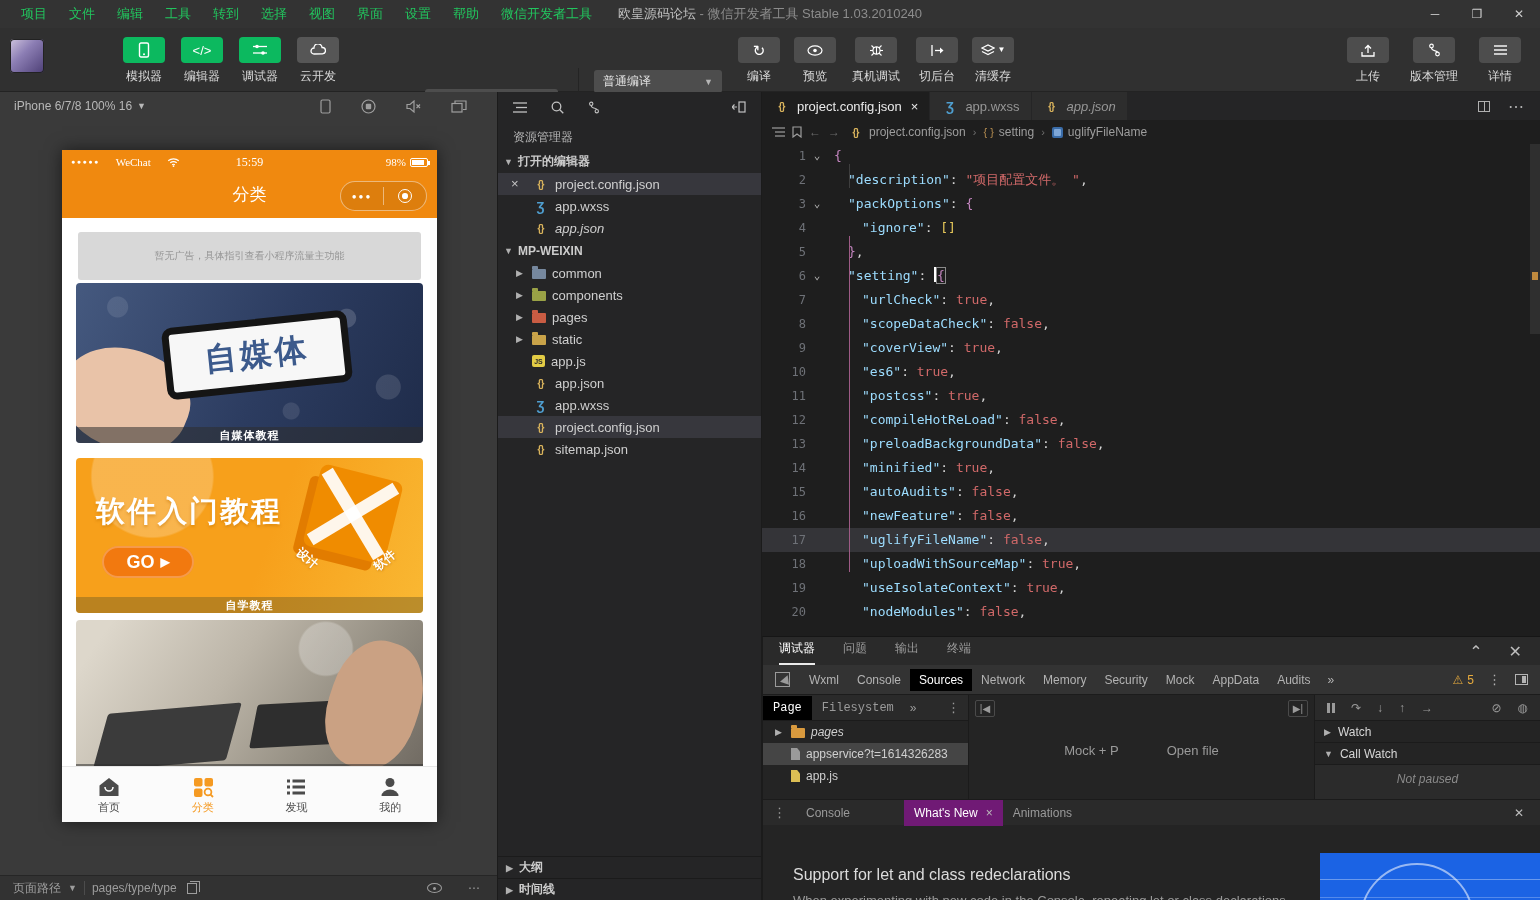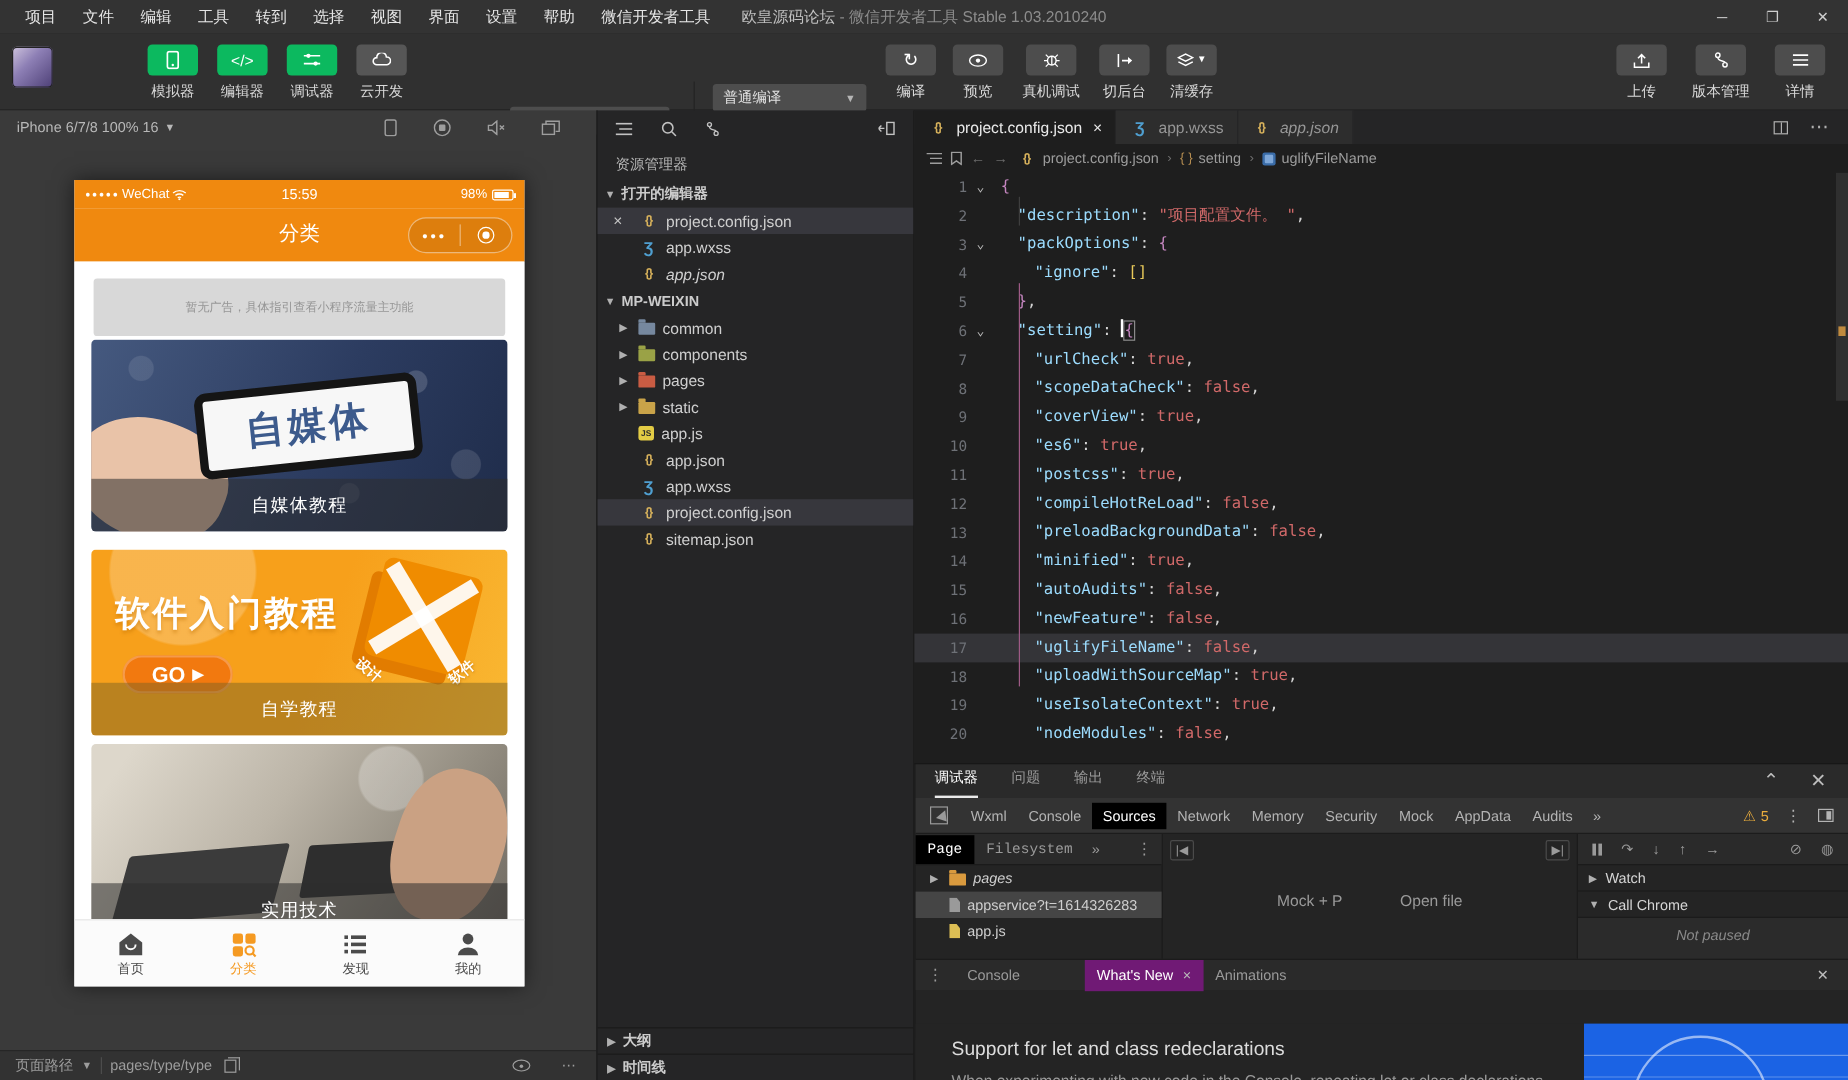--- a/index.html
+++ b/index.html
@@ -1,21 +1,21 @@
 <!DOCTYPE html>
 <html><head>
 <meta charset="utf-8">
 <style>
   *{margin:0;padding:0;box-sizing:border-box;}
   html,body{width:1540px;height:900px;overflow:hidden;background:#242424;
     font-family:"Liberation Sans",sans-serif;-webkit-font-smoothing:antialiased;}
   
   #titlebar{position:absolute;left:0;top:0;right:0;height:28px;background:#333;display:flex;align-items:center;z-index:30;}
   .menus{display:flex;padding-left:10px;z-index:2;}
-  .menu-item{padding:0 11px;font-size:13px;color:#e5e5e5;line-height:28px;cursor:default;}
+  .menu-item{padding:0 11px;font-size:13px;color:#22c55e;line-height:28px;cursor:default;}
   #win-title{position:absolute;left:0;right:0;text-align:center;font-size:13px;line-height:28px;pointer-events:none;}
   #win-title .t1{color:#c0c0c0;} #win-title .t2{color:#8c8c8c;}
   .win-controls{margin-left:auto;display:flex;z-index:2;}
   .win-btn{width:42px;height:28px;display:flex;align-items:center;justify-content:center;color:#cfcfcf;font-size:12px;}
   
   #toolbar{position:absolute;left:0;top:28px;right:0;height:64px;background:#303030;border-bottom:1px solid #232323;}
   #avatar{position:absolute;left:10px;top:11px;width:34px;height:34px;border-radius:4px;
     background:linear-gradient(135deg,#cfc4de 0%,#8d7fb5 40%,#4d3f76 100%);box-shadow:inset 0 0 0 1px #222;}
   .tool-btn{width:52px;text-align:center;cursor:pointer;}
   .tool-btn .ibox{width:42px;height:26px;border-radius:4px;margin:0 auto;display:flex;align-items:center;justify-content:center;color:#fff;}
@@ -32,42 +32,42 @@
   #compile-group .ibox{background:#4d4d4d;min-width:42px;padding:0 6px;}
   #right-group{position:absolute;right:14px;top:9px;display:flex;gap:8px;}
   #right-group .ibox{background:#4d4d4d;}
   .glyph{font-size:13px;color:#fff;line-height:1;}
   svg.ic{display:block;}
   
   #sim{position:absolute;left:0;top:92px;width:497px;bottom:25px;background:#3a3a3a;}
   #sim-bar{height:28px;display:flex;align-items:center;color:#b8b8b8;font-size:12px;padding:0 14px;gap:5px;}
   #sim-bar .icons{margin-left:auto;display:flex;gap:30px;align-items:center;padding-right:16px;color:#9e9e9e;}
   #phone{position:absolute;left:62px;top:58px;width:375px;height:672px;background:#fff;box-shadow:0 0 16px rgba(0,0,0,.55);}
-  #p-status{height:24px;background:#f0890f;color:#fff;display:flex;align-items:center;padding:0 9px;font-size:11px;gap:2px;}
+  #p-status{height:24px;background:#f0890f;color:#fff;display:flex;align-items:center;padding:0 9px;font-size:11px;gap:16px;font-family:Liberation Serif, serif;}
   #p-status .time{position:absolute;left:0;right:0;text-align:center;font-size:12px;}
   #p-status .right{margin-left:auto;display:flex;align-items:center;gap:4px;z-index:2;font-size:11px;}
   .sig{font-size:7px;letter-spacing:1.5px;}
   .batt{width:18px;height:9px;border:1px solid #fff;border-radius:2px;position:relative;}
   .batt::before{content:"";position:absolute;left:1px;top:1px;bottom:1px;width:12px;background:#fff;}
   .batt::after{content:"";position:absolute;right:-3px;top:2px;width:2px;height:4px;background:#fff;}
   #p-nav{height:44px;background:#f0890f;position:relative;}
   #p-title{color:#fff;font-size:17px;text-align:center;line-height:42px;}
   #capsule{position:absolute;right:10px;top:7px;width:87px;height:30px;border:1px solid rgba(255,255,255,.45);
     background:rgba(0,0,0,.08);border-radius:15px;display:flex;align-items:center;color:#fff;cursor:pointer;}
   .cap-dots{flex:1;text-align:center;font-size:8px;letter-spacing:2px;}
   .cap-div{width:1px;height:18px;background:rgba(255,255,255,.45);}
   .cap-target{flex:1;display:flex;justify-content:center;}
   .target{width:14px;height:14px;border:1.5px solid #fff;border-radius:50%;position:relative;}
   .target::after{content:"";position:absolute;inset:3.2px;background:#fff;border-radius:50%;}
   #p-content{position:absolute;top:68px;bottom:56px;left:0;right:0;background:#fff;overflow:hidden;}
   #ad{position:absolute;left:16px;right:16px;top:14px;height:48px;background:#d8d8d8;border-radius:3px;
     color:#969696;font-size:10px;display:flex;align-items:center;justify-content:center;}
   .card{position:absolute;left:14px;right:14px;border-radius:4px;overflow:hidden;cursor:pointer;}
-  .cap-bar{position:absolute;left:0;right:0;bottom:0;height:44px;background:rgba(45,45,45,.55);color:#fff;
-    font-size:15px;font-weight:normal;display:flex;align-items:center;justify-content:center;letter-spacing:1px;}
+  .cap-bar{position:absolute;left:0;right:0;bottom:0;height:16px;background:rgba(45,45,45,.55);color:#fff;
+    font-size:11px;font-weight:bold;display:flex;align-items:center;justify-content:center;letter-spacing:1px;}
   #card1{top:65px;height:160px;background:
     radial-gradient(circle at 78% 22%,rgba(255,255,255,.16) 9px,transparent 10px),
     radial-gradient(circle at 90% 65%,rgba(255,255,255,.12) 12px,transparent 13px),
     radial-gradient(circle at 62% 80%,rgba(255,255,255,.10) 8px,transparent 9px),
     radial-gradient(circle at 12% 15%,rgba(255,255,255,.10) 10px,transparent 11px),
     linear-gradient(115deg,#45597f 0%,#2c3c60 55%,#1f2c4a 100%);}
   .hand{position:absolute;left:-16px;top:66px;width:130px;height:100px;background:#e9c3a8;border-radius:55% 45% 50% 50%;transform:rotate(22deg);}
   .phone-prop{position:absolute;left:88px;top:36px;width:186px;height:72px;background:#f7f7f7;border-radius:10px;
     border:7px solid #151515;transform:rotate(-6deg);display:flex;align-items:center;justify-content:center;}
   .phone-prop span{font-size:32px;font-weight:bold;color:#3c5a8c;letter-spacing:3px;}
@@ -962,21 +962,21 @@
         <span class="gap"></span>
         <span>⊘</span>
         <span>◍</span>
       </div>
       <div class="w-row">
         <span class="tw">▶</span>
         <span>Watch</span>
       </div>
       <div class="w-row">
         <span class="tw">▼</span>
-        <span>Call Chrome</span>
+        <span>Call Watch</span>
       </div>
       <div id="np">Not paused</div>
     </div>
   </div>
 
   <div id="drawer">
     <span class="menu dots-v">⋮</span>
     <span class="dr-tab">Console</span>
     <span class="dr-tab active">
       <span>What's New</span>

